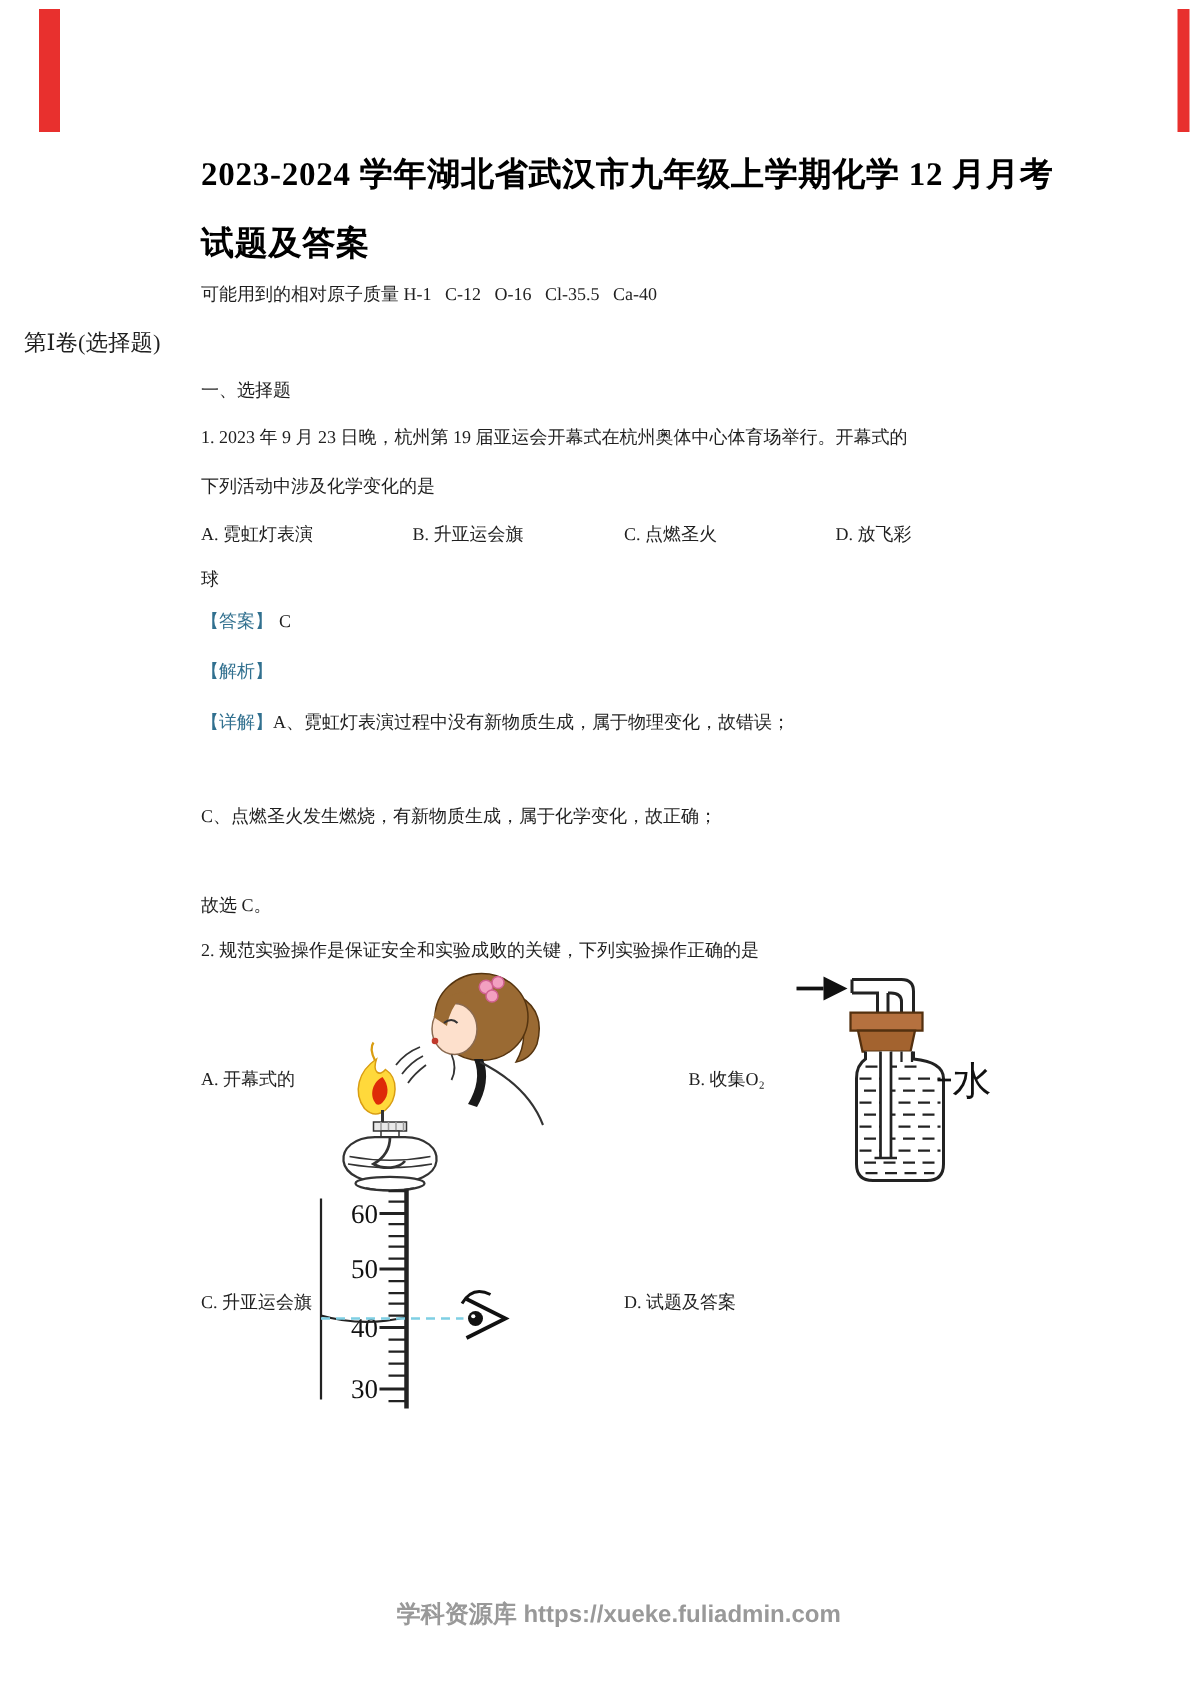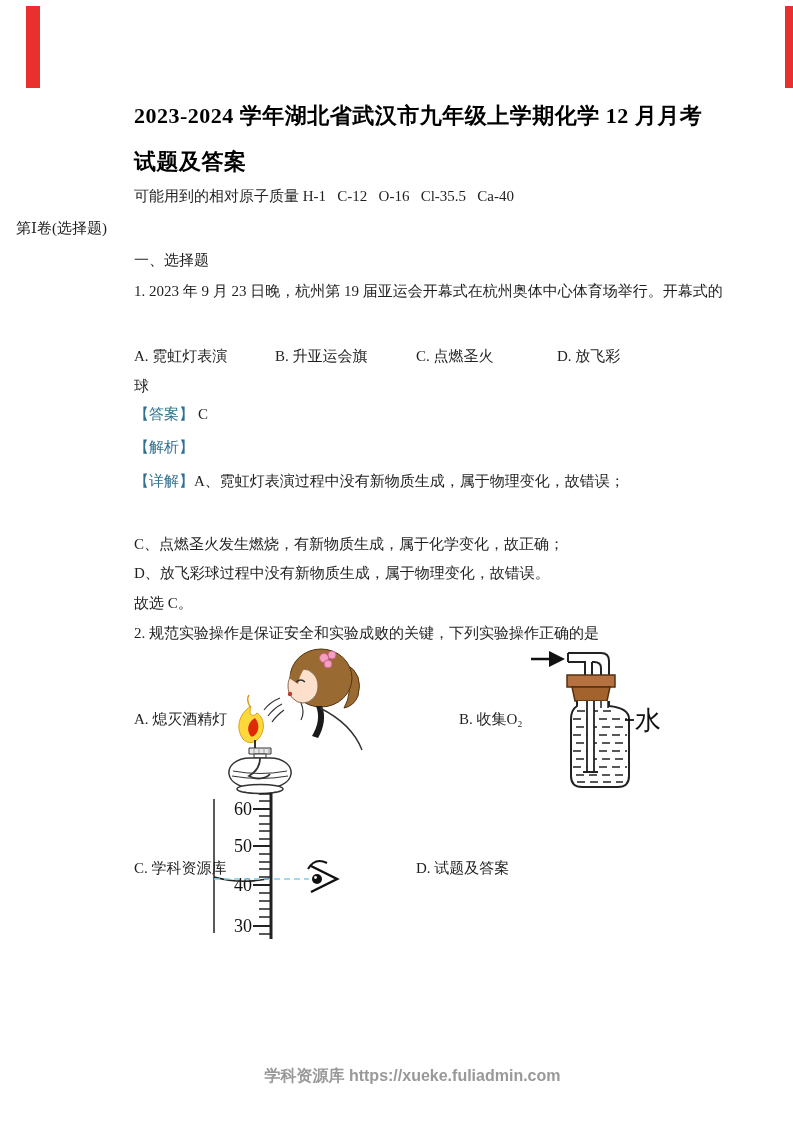--- a/index.html
+++ b/index.html
@@ -4,21 +4,21 @@
 <style>
   :root{
     --tag-blue:#31708f; --accent-red:#e8302e; --footer-gray:#999999; --water-dash-blue:#7fcfe4;
     --ink:#1f1f1f;
   }
   html,body{margin:0;padding:0;background:#fff;}
   .page{position:relative;width:793px;height:1122px;background:#fff;overflow:hidden;
         font-family:"Liberation Serif","DejaVu Serif",serif;color:var(--ink);margin-left:16px;}
   .red-bar{position:absolute;top:6px;width:14px;height:82px;background:var(--accent-red);}
   .red-bar.left{left:10px;} .red-bar.right{right:10px;}
-  .line{position:absolute;left:118px;font-size:15px;line-height:20px;white-space:pre;color:var(--ink);}
+  .line{position:absolute;left:118px;font-size:12px;line-height:20px;white-space:pre;color:var(--ink);}
   .title-line{position:absolute;left:118px;font-size:22px;font-weight:bold;white-space:pre;
               letter-spacing:0.5px;color:#000;}
   .center-line{position:absolute;left:0;width:100%;text-align:left;font-size:15px;white-space:pre;}
   .tag{color:var(--tag-blue);}
   .val{color:var(--ink);margin-left:4px;}
   .footer{position:absolute;left:0;width:100%;top:1066px;text-align:center;font-size:16px;
           color:var(--footer-gray);font-family:"Liberation Sans","DejaVu Sans",sans-serif;font-weight:bold;}
   svg{position:absolute;overflow:visible;}
   svg text{font-family:"Liberation Serif","DejaVu Serif",serif;}
   .dash-cyan{stroke:var(--water-dash-blue);}
@@ -34,34 +34,34 @@
   <div class="title-line" style="top:101px">2023-2024 学年湖北省武汉市九年级上学期化学 12 月月考</div>
   <div class="title-line" style="top:147px">试题及答案</div>
 
   <div class="line" style="top:186px">可能用到的相对原子质量 H-1   C-12   O-16   Cl-35.5   Ca-40</div>
 
   <div class="center-line" style="top:219px">第Ⅰ卷(选择题)</div>
 
   <div class="line" style="top:250px">一、选择题</div>
 
   <div class="line" style="top:281px">1. 2023 年 9 月 23 日晚，杭州第 19 届亚运会开幕式在杭州奥体中心体育场举行。开幕式的</div>
+  <div class="line" style="top:314px">下列活动中涉及化学变化的是</div>
 
   <div class="line" style="top:346px;left:118px">A. 霓虹灯表演</div>
   <div class="line" style="top:346px;left:259px">B. 升亚运会旗</div>
   <div class="line" style="top:346px;left:400px">C. 点燃圣火</div>
   <div class="line" style="top:346px;left:541px">D. 放飞彩</div>
   <div class="line" style="top:376px">球</div>
 
   <div class="line" style="top:404px"><span class="tag">【答案】</span><span class="val">C</span></div>
 
   <div class="line" style="top:437px"><span class="tag">【解析】</span></div>
 
   <div class="line" style="top:471px"><span class="tag">【详解】</span><span>A、霓虹灯表演过程中没有新物质生成，属于物理变化，故错误；</span></div>
   <div class="line" style="top:534px">C、点燃圣火发生燃烧，有新物质生成，属于化学变化，故正确；</div>
-  <div class="line" style="top:563px">D、放飞彩球过程中没有新物质生成，属于物理变化，故错误。</div>
   <div class="line" style="top:593px">故选 C。</div>
 
   <div class="line" style="top:623px">2. 规范实验操作是保证安全和实验成败的关键，下列实验操作正确的是</div>
 
   <svg style="left:190px;top:644px" width="165" height="152" viewBox="0 0 165 152">
     <g>
       <path d="M140 20 Q158 30 152 52 Q148 62 138 64 Q147 48 140 34 Z" fill="#9a6a33" stroke="#55340f" stroke-width="1"></path>
       <ellipse cx="115" cy="34" rx="31" ry="29" fill="#9a6a33" stroke="#55340f" stroke-width="1"></ellipse>
       <ellipse cx="97" cy="42" rx="15" ry="17" fill="#fde0cc" stroke="#8a6a50" stroke-width="1"></ellipse>
       <path d="M83 34 Q88 18 106 17 Q94 26 92 40 Z" fill="#9a6a33"></path>
@@ -86,21 +86,21 @@
       <path d="M48 104 V110 M53 104 V110 M58 104 V110 M63 104 V110" stroke="#999" stroke-width="1"></path>
       <path d="M48 110 H60 V114 H48 Z" fill="#fff" stroke="#333"></path>
       <path d="M48 114 L44 114 C30 114 22 122 23 130 C24 139 36 145 54 145 C72 145 84 139 85 130 C86 122 78 114 64 114 L60 114 Z" fill="#fff" stroke="#333" stroke-width="1.5"></path>
       <path d="M27 127 Q54 132 81 127 M26 132 Q54 137 82 132" fill="none" stroke="#333" stroke-width="1"></path>
       <path d="M54 114 C54 122 50 128 43 132 C50 136 60 135 64 130" fill="none" stroke="#333" stroke-width="1.8"></path>
       <ellipse cx="54" cy="145" rx="23" ry="4.5" fill="#fff" stroke="#333" stroke-width="1.5"></ellipse>
       <path d="M38 148 Q54 151.5 70 148" fill="none" stroke="#333" stroke-width="1"></path>
     </g>
   </svg>
 
-  <div class="line" style="top:709px">A. 熄灭酒精灯</div>
+  <div class="line" style="top:709px">A. 开幕式的</div>
   <div class="line" style="top:709px;left:443px">B. 收集O₂</div>
 
   <svg style="left:505px;top:645px" width="150" height="150" viewBox="0 0 150 150">
     <g>
       <path d="M10 14 H28" stroke="#111" stroke-width="2.5"></path>
       <polygon points="28,6 44,14 28,22" fill="#111"></polygon>
     </g>
     <g stroke="#222" stroke-width="2" fill="none">
       <path d="M47 8 H80 Q88 8 88 16 V32"></path>
       <path d="M47 17 H64 V32"></path>
@@ -146,18 +146,18 @@
     <path d="M5 84 Q33 92 62 85" fill="none" stroke="#222" stroke-width="1.5"></path>
     <path d="M5 86 H100" fill="none" class="dash-cyan" stroke-width="1.6" stroke-dasharray="6 4"></path>
     <g>
       <path d="M99 76 Q106 64 118 70" fill="none" stroke="#111" stroke-width="2"></path>
       <path d="M102 73 L128 86 L102 99" fill="none" stroke="#111" stroke-width="2.5"></path>
       <circle cx="108" cy="86" r="5" fill="#111"></circle>
       <circle cx="106.5" cy="84.5" r="1.4" fill="#fff"></circle>
     </g>
   </svg>
 
-  <div class="line" style="top:858px">C. 学科资源库</div>
+  <div class="line" style="top:858px">C. 升亚运会旗</div>
   <div class="line" style="top:858px;left:400px">D. 试题及答案</div>
 
   <div class="footer">学科资源库 https://xueke.fuliadmin.com</div>
 
 </div>
 
 </body></html>

